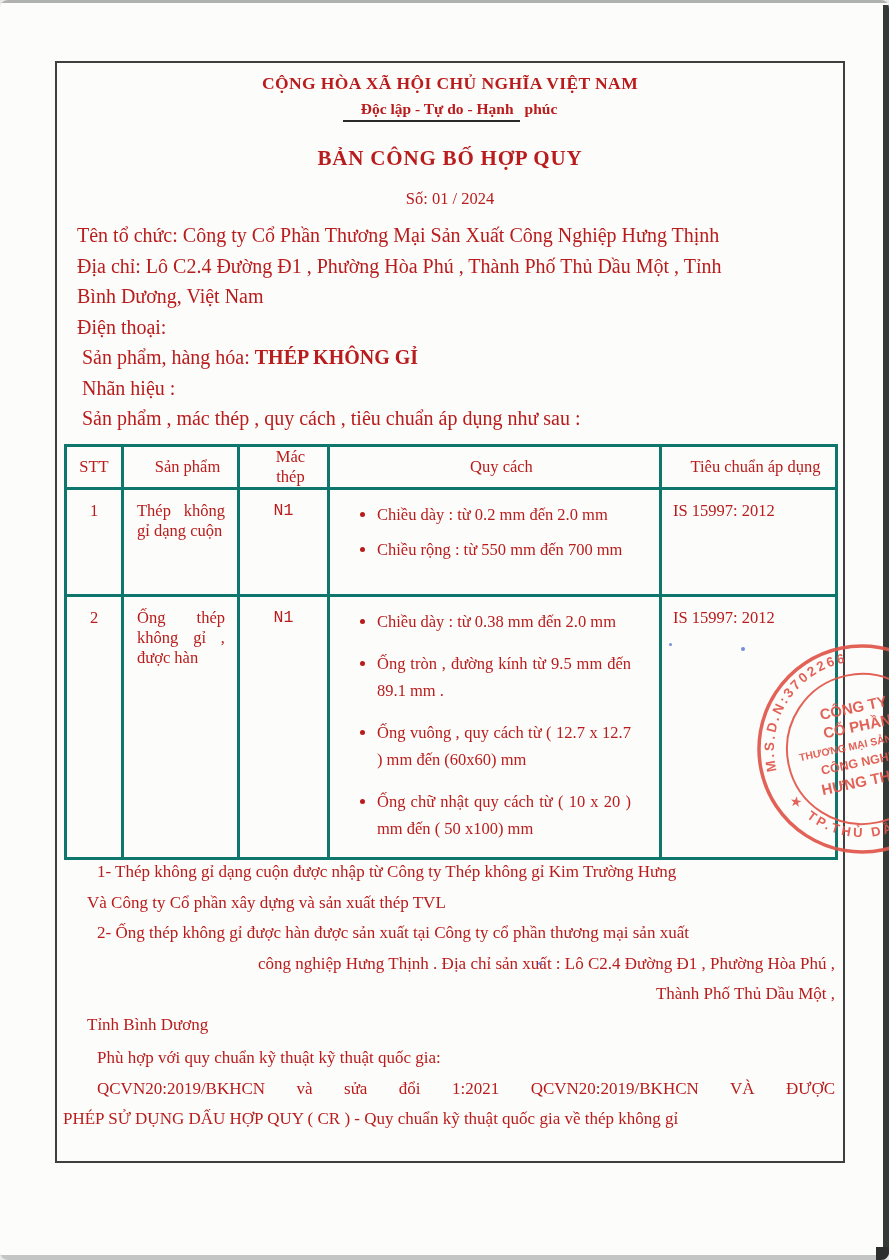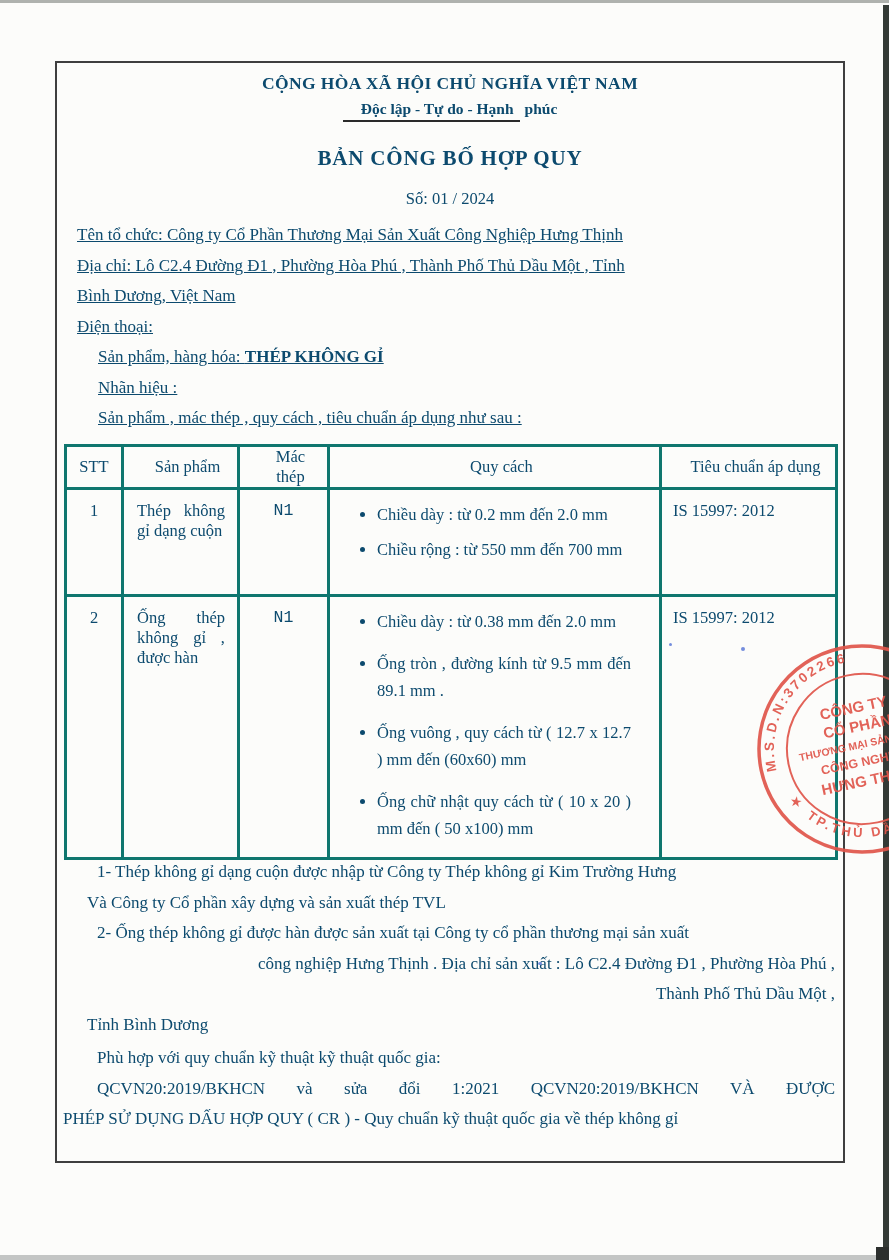--- a/index.html
+++ b/index.html
@@ -3,43 +3,44 @@
 <meta charset="utf-8">
 <style>
   html,body{margin:0;padding:0;background:#e8e8e6;}
   .page{
     position:relative;
     width:889px;height:1260px;
     margin:0 auto;
     background:#fcfcfa;
     overflow:hidden;
     font-family:"Liberation Serif","DejaVu Serif",serif;
-    color:#0c4a6e;
+    color:#b91c1c;
+    border-radius:8px;
   }
   
   .edge-top{position:absolute;left:0;top:0;width:889px;height:3px;background:#70746f;opacity:.55;}
   .edge-right{position:absolute;right:0;top:5px;width:6px;height:1255px;background:#343a36;}
   .edge-bottom{position:absolute;left:0;bottom:0;width:889px;height:5px;background:#c3c5c4;}
   .corner-br{position:absolute;right:0;bottom:0;width:13px;height:13px;background:#2c2f2d;}
 
   .border-box{
     position:absolute;left:55px;top:61px;width:786px;height:1098px;
     border:2px solid #3f3f3f;
   }
   .centered{position:absolute;left:0;width:100%;text-align:center;}
   .h1{top:10px;font-size:17.5px;font-weight:bold;letter-spacing:.4px;}
   .h2{top:37px;font-size:15.5px;font-weight:bold;}
   .h2 .uline{border-bottom:2px solid #2a2a2a;padding:0 6px 3px 18px;}
   .h2 .tail{margin-left:5px;}
   .doc-title{top:83px;font-size:21px;font-weight:bold;letter-spacing:.8px;}
   .doc-no{top:126px;font-size:16.5px;}
 
-  .intro{position:absolute;top:157px;left:6px;right:8px;font-size:17px;line-height:30.5px;text-decoration:underline;}
+  .intro{position:absolute;top:157px;left:6px;right:8px;font-size:20px;line-height:30.5px;}
   .intro .ln{margin-left:14px;}
-  .intro .ind{margin-left:35px;}
+  .intro .ind{margin-left:19px;}
   .bold{font-weight:bold;}
 
   .tbl-wrap{position:absolute;top:381px;left:7px;}
   table{border-collapse:collapse;table-layout:fixed;width:771px;font-size:16.5px;}
   col.c1{width:57px;}col.c2{width:116px;}col.c3{width:90px;}col.c4{width:332px;}col.c5{width:176px;}
   th,td{border:3px solid #0f766e;vertical-align:top;font-weight:normal;}
   thead th{height:40px;vertical-align:middle;text-align:center;padding:0 6px 0 20px;}
   thead th.ctr{text-align:center;padding:0;}
   tr.r1 td{height:92px;}
   tr.r2 td{height:235px;}

